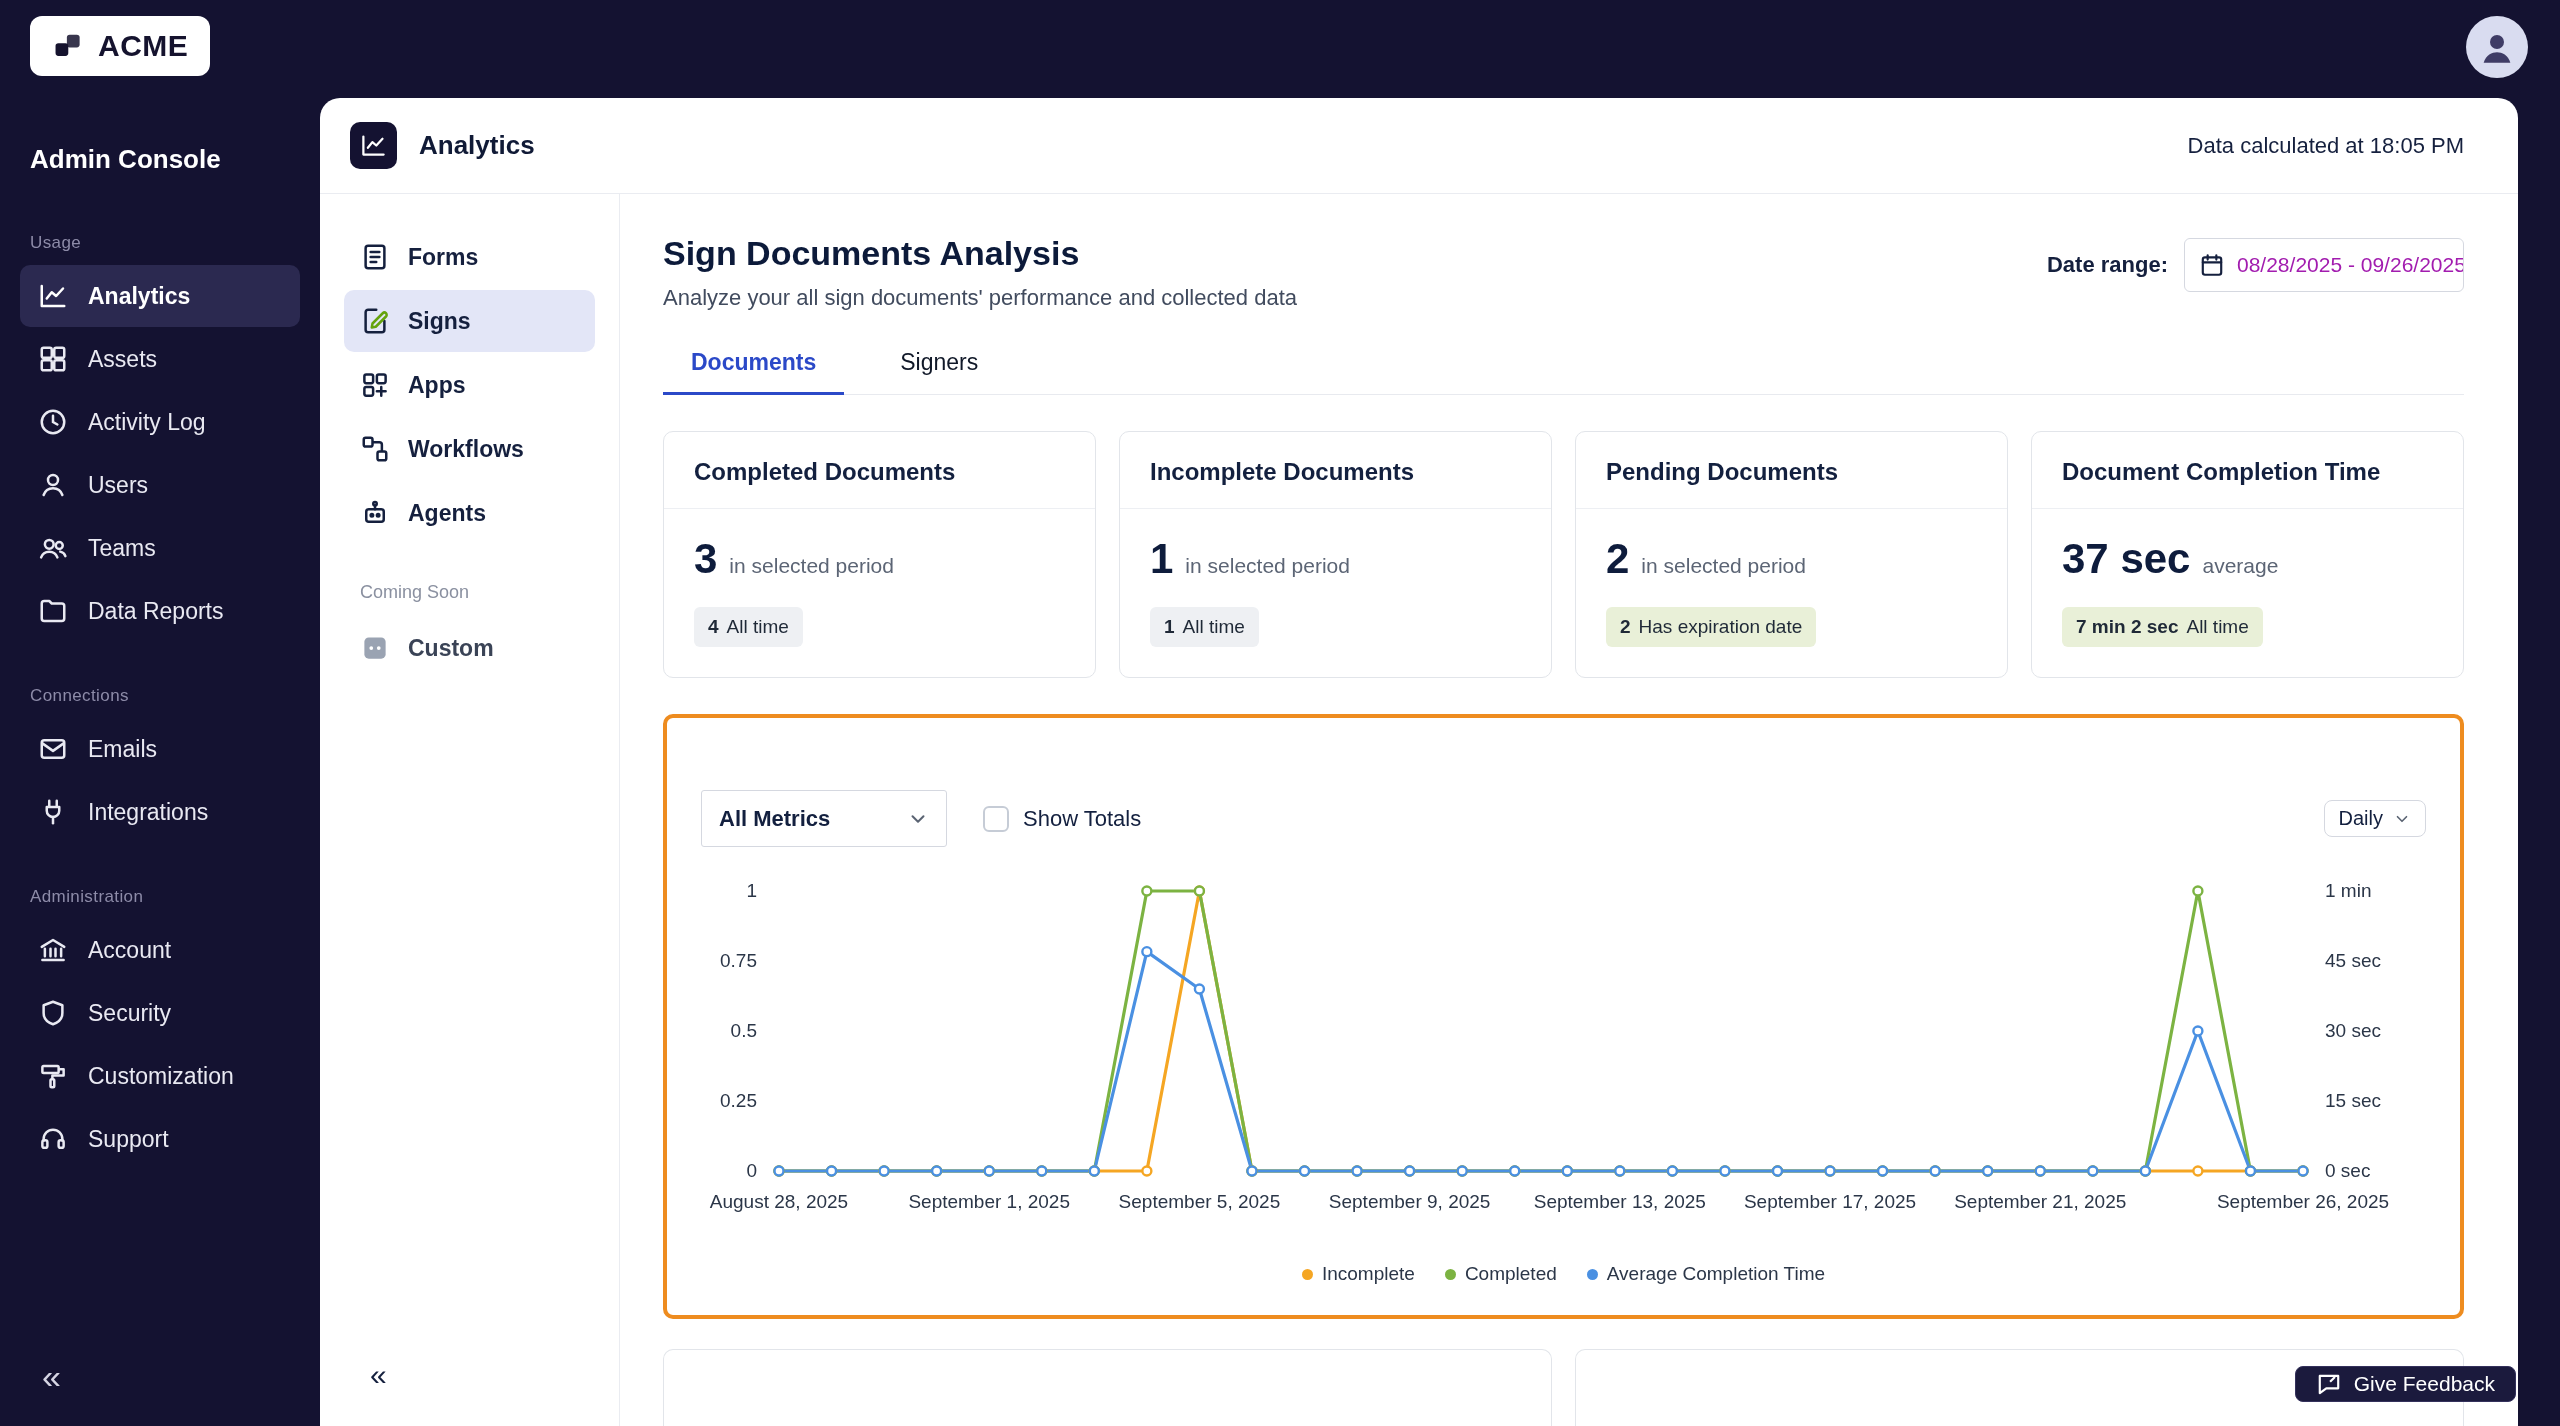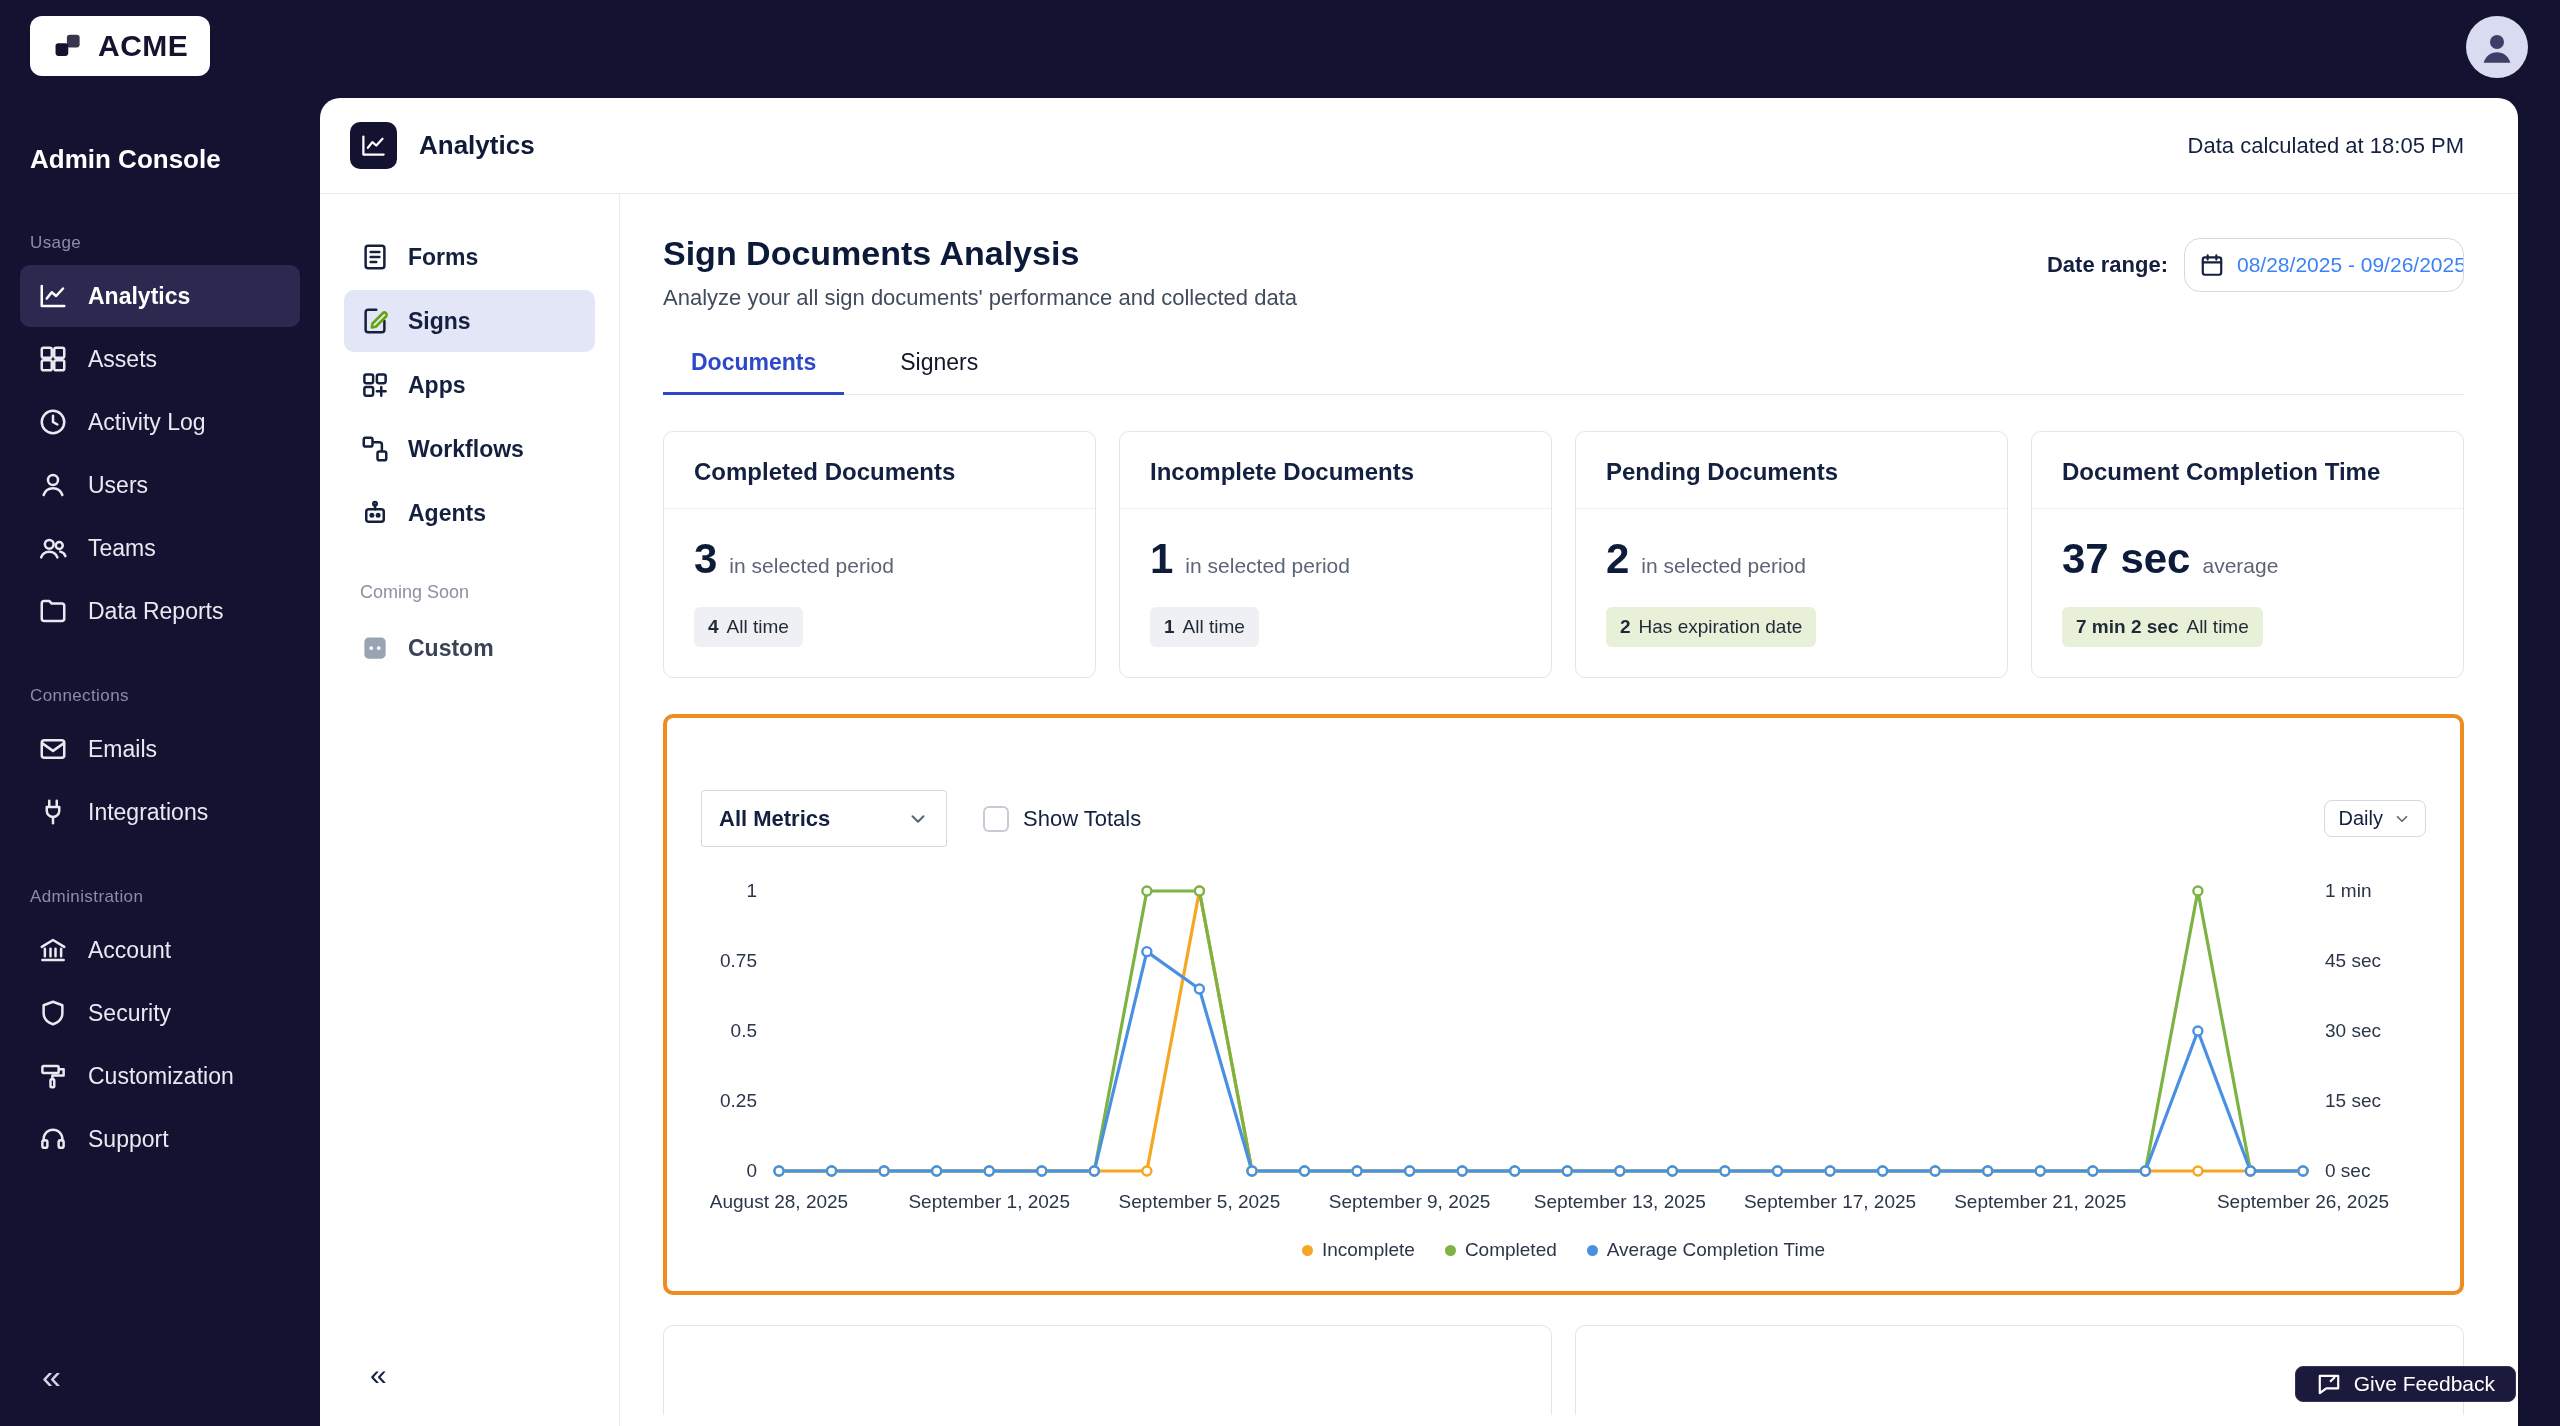--- a/index.html
+++ b/index.html
@@ -52,23 +52,23 @@
   .subnav-item.soon{color:#3a4356}
   .subnav-collapse{position:absolute;left:50px;bottom:34px;font-size:30px;color:#15203e}
 
   
   .content{flex:1;padding:40px 54px 0 43px;overflow:hidden;min-width:0}
   .title-row{display:flex;justify-content:space-between;align-items:flex-start}
   .page-title{font-size:34px;font-weight:700;color:#0c1a3a}
   .page-subtitle{margin-top:12px;font-size:22px;color:#414b5e}
   .date-range{display:flex;align-items:center;gap:16px;margin-top:4px}
   .date-range-label{font-size:22px;font-weight:600;color:#15203e}
-  .date-btn{width:280px;height:54px;border:1px solid #d5d8e0;border-radius:16px;background:#fff;
+  .date-btn{width:280px;height:54px;border:1px solid #d5d8e0;border-radius:6px;background:#fff;
             display:flex;align-items:center;gap:12px;padding:0 14px;font-size:21px;font-weight:500;
-            color:#3b82f6;white-space:nowrap;overflow:hidden}
+            color:#a21caf;white-space:nowrap;overflow:hidden}
   .date-btn .icon{width:26px;height:26px;flex:0 0 26px;color:#15203e}
 
   .tabs{margin-top:38px;display:flex;border-bottom:1px solid #e8eaef}
   .tab{padding:0 28px 16px;font-size:23px;font-weight:500;color:#101828;border-bottom:3px solid transparent;margin-bottom:-1px}
   .tab.active{color:#2b49c8;font-weight:700;border-bottom-color:#2b49c8}
   .tab + .tab{margin-left:28px}
 
   .cards-row{margin-top:36px;display:flex;gap:23px}
   .stat-card{flex:1;border:1px solid #e2e5ea;border-radius:10px;background:#fff;overflow:hidden}
   .stat-card-title{padding:26px 30px 22px;font-size:24px;font-weight:600;color:#13203f;border-bottom:1px solid #edeff3}
@@ -91,21 +91,21 @@
   .metrics-dd{width:246px;height:57px;border:1px solid #d5d8e0;border-radius:3px;background:#fff;
               display:flex;align-items:center;justify-content:space-between;padding:0 17px;
               font-size:22px;font-weight:700;color:#13203f}
   .dd-chevron{width:22px;height:22px;color:#5a6372}
   .show-totals{display:flex;align-items:center;gap:14px;font-size:22px;color:#13203f}
   .checkbox{width:26px;height:26px;border:2px solid #c6ccd6;border-radius:6px;background:#fff}
   .daily-dd{margin-left:auto;height:37px;border:1px solid #d5d8e0;border-radius:8px;background:#fff;
             display:flex;align-items:center;gap:10px;padding:0 14px;font-size:20px;font-weight:500;color:#13203f}
   .daily-dd .dd-chevron{width:18px;height:18px}
   .chart-wrap{margin-top:28px}
-  .chart-legend{display:flex;justify-content:center;align-items:flex-start;gap:30px;margin-top:12px;
+  .chart-legend{display:flex;justify-content:center;align-items:flex-start;gap:30px;margin-top:36px;
                 font-size:19px;color:#2b3648}
   .legend-item{display:inline-flex;align-items:center;gap:9px}
   .legend-dot{width:11px;height:11px;border-radius:50%;display:inline-block}
 
   .stub-row{margin-top:30px;display:flex;gap:23px}
   .stub-card{flex:1;height:90px;border:1px solid #e2e5ea;border-bottom:none;border-radius:10px 10px 0 0;background:#fff}
 
   .feedback-btn{position:absolute;right:44px;bottom:24px;height:36px;z-index:50;background:#1b1a3d;
                 border:1px solid #34315c;border-radius:8px;display:flex;align-items:center;gap:12px;
                 padding:0 20px;color:#ffffff;font-size:21px;font-weight:500;font-family:"Liberation Sans",sans-serif}

